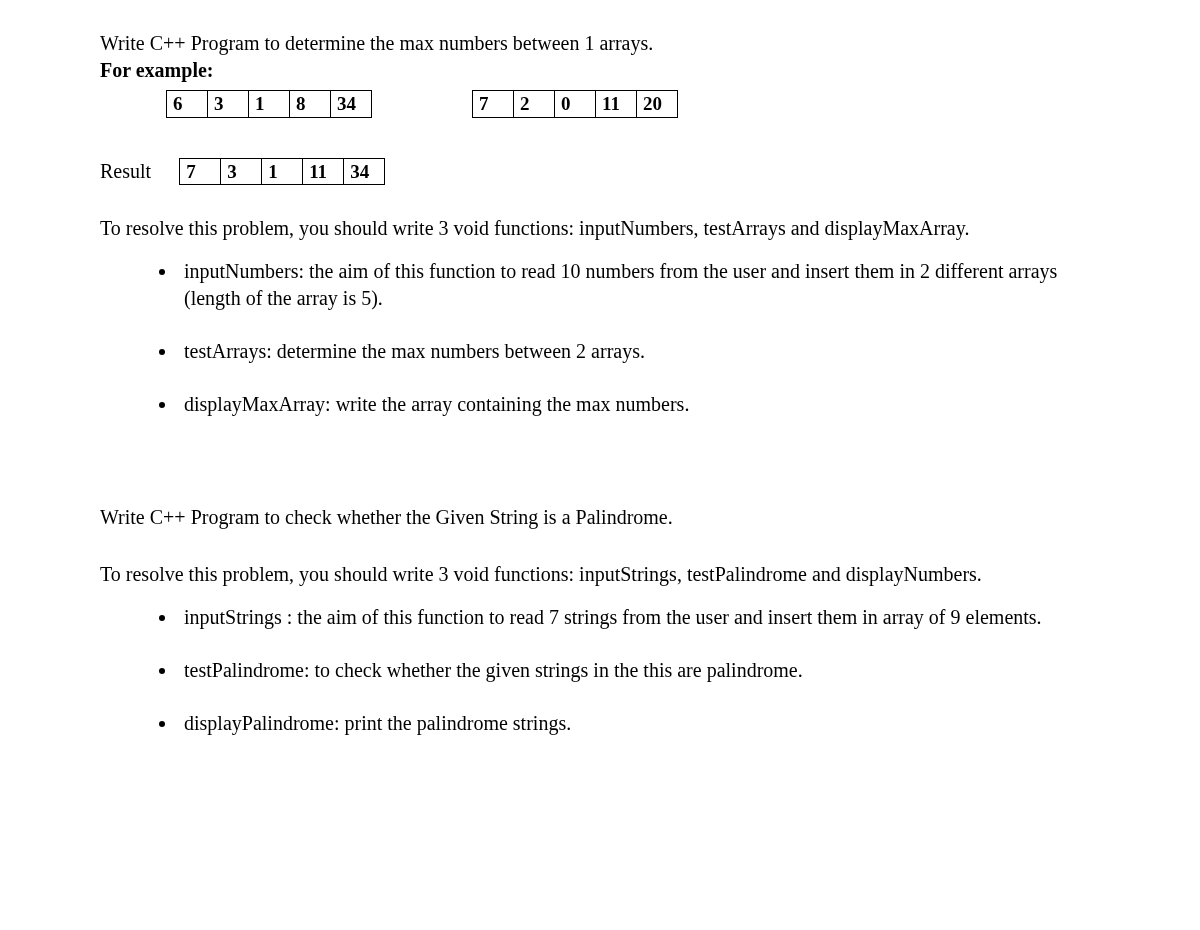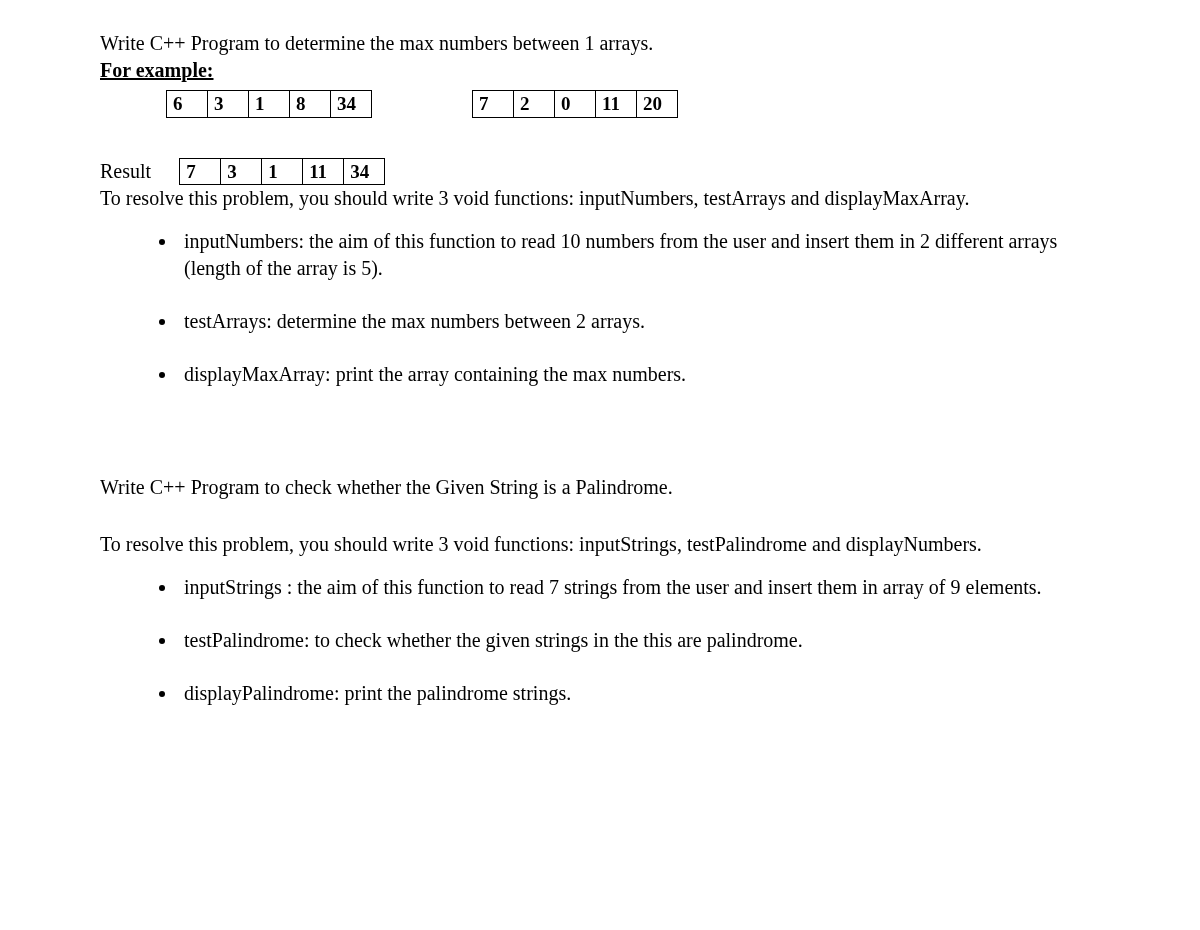--- a/index.html
+++ b/index.html
@@ -11,21 +11,20 @@
       padding: 30px 100px 40px 100px;
       width: 1200px;
       box-sizing: border-box;
       line-height: 1.35;
     }
     .intro-line {
       margin: 0;
     }
     .bold {
       font-weight: bold;
-      text-decoration: underline;
     }
     .example-row {
       display: flex;
       align-items: center;
       margin-top: 6px;
       margin-bottom: 40px;
     }
     .array-table {
       border-collapse: collapse;
       font-family: "Times New Roman", Times, serif;
@@ -36,20 +35,21 @@
       padding: 0 6px;
       min-width: 28px;
       height: 22px;
       text-align: left;
       font-size: 19px;
       font-weight: bold;
     }
     .result-row {
       display: flex;
       align-items: center;
+      margin-bottom: 30px;
     }
     .result-label {
       margin-right: 28px;
       font-size: 20px;
     }
     .indent1 {
       margin-left: 66px;
     }
     .gap1 {
       width: 100px;
@@ -119,21 +119,21 @@
     </tr>
   </tbody>
     </table>
 </div>
 
 <p class="para">To resolve this problem, you should write 3 void functions: inputNumbers, testArrays and displayMaxArray.</p>
 
 <ul class="bullets">
   <li>inputNumbers: the aim of this function to read 10 numbers from the user and insert them in 2 different arrays (length of the array is 5).</li>
   <li>testArrays: determine the max numbers between 2 arrays.</li>
-  <li>displayMaxArray: print the array containing the max numbers.</li>
+  <li>displayMaxArray: write the array containing the max numbers.</li>
 </ul>
 
 <div class="section-gap"></div>
 
 <p class="para">Write C++ Program to check whether the Given String is a Palindrome.</p>
 
 <p class="para2">To resolve this problem, you should write 3 void functions: inputStrings, testPalindrome and displayNumbers.</p>
 
 <ul class="bullets">
   <li>inputStrings : the aim of this function to read 7 strings from the user and insert them in array of 9 elements.</li>

